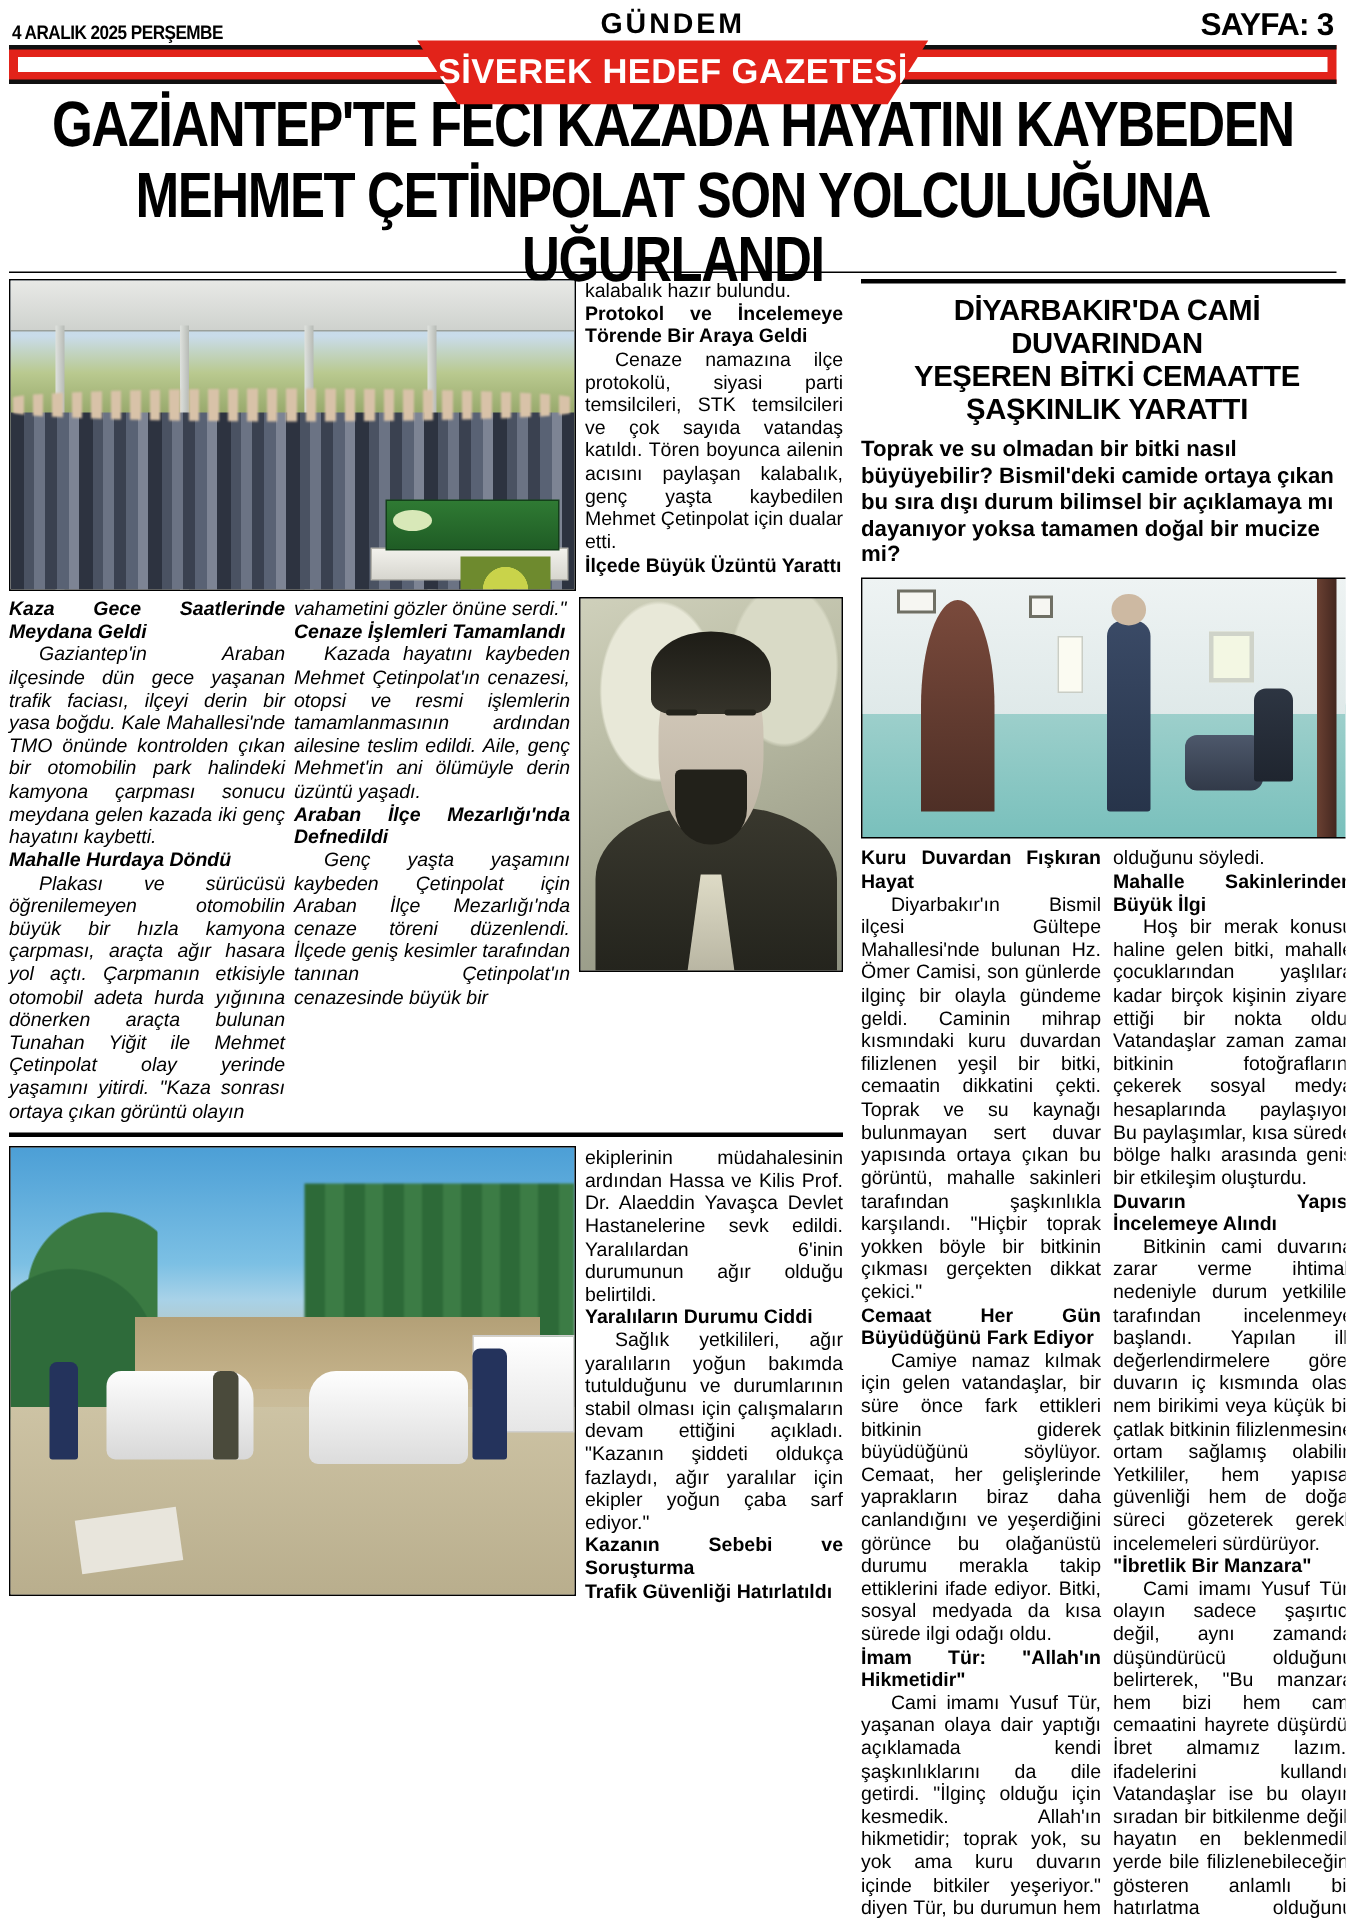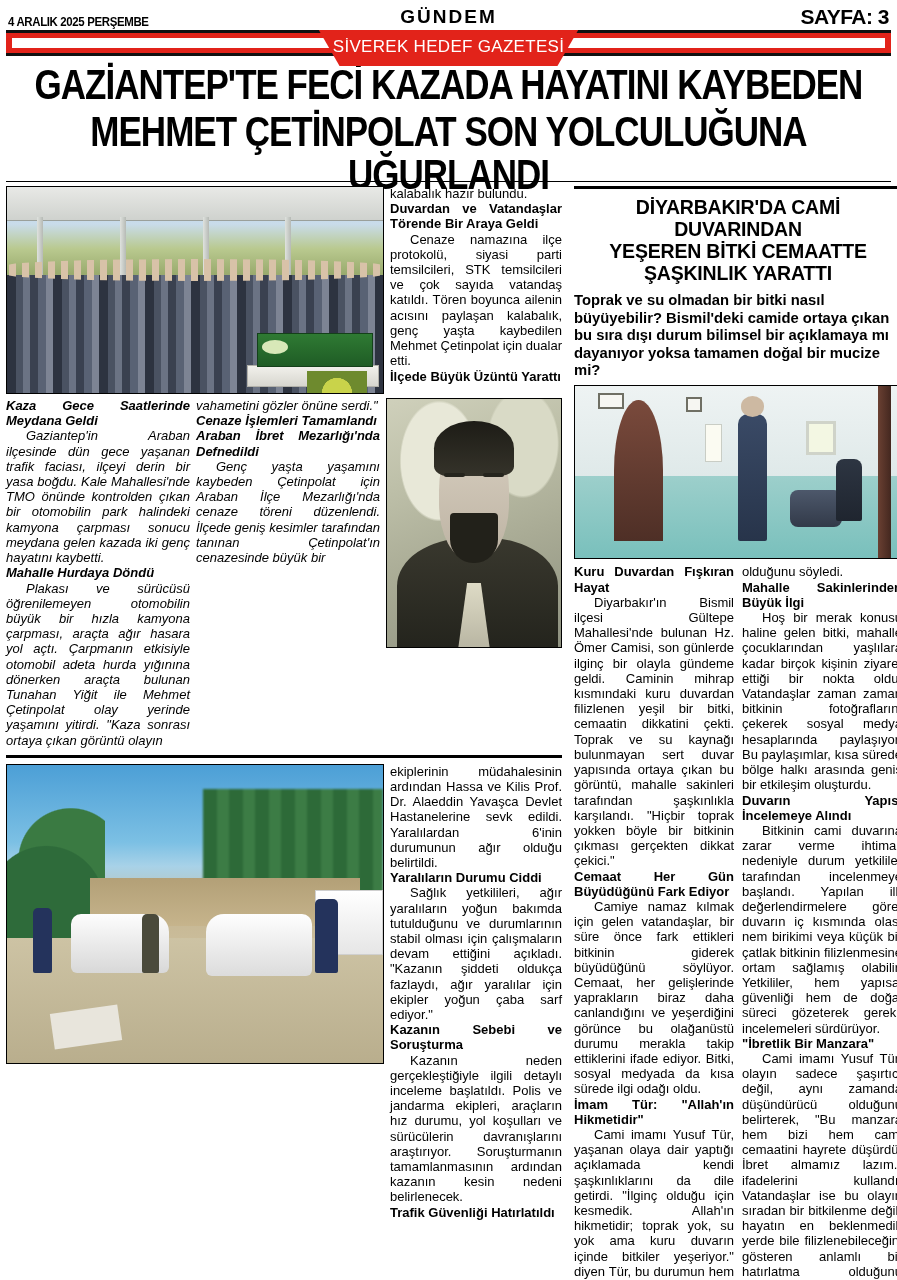--- a/index.html
+++ b/index.html
@@ -32,21 +32,21 @@
     border-top: 3px solid #111; border-bottom: 3px solid #111;
     display: flex; align-items: center; justify-content: center;
   }
   .redbar::before, .redbar::after {
     content: ""; position: absolute; top: 5px; bottom: 5px; background: #fff;
   }
   .redbar::before { left: 6px; right: 58%; }
   .redbar::after  { right: 6px; left: 58%; }
   .gazette-tab {
     position: relative; z-index: 3; background: #e2231a; color: #fff;
-    font-weight: normal; font-size: 17px; letter-spacing: 0.3px;
+    font-weight: bold; font-size: 23px; letter-spacing: 0.3px;
     padding: 7px 14px 9px 14px; white-space: nowrap;
     clip-path: polygon(0 0, 100% 0, 92% 100%, 8% 100%);
     transform: translateY(5px);
   }
 
   
   .lead-head { padding: 6px 0 0 0; }
   .lead-head h1 {
     font-weight: bold; font-size: 35px; line-height: 1.02;
     letter-spacing: -1px; text-align: center;
@@ -253,37 +253,38 @@
             <div class="post" style="left:52%"></div>
             <div class="post" style="left:74%"></div>
             <div class="crowd"></div>
             <div class="table"></div>
             <div class="coffin"></div>
             <div class="bush"></div>
           </div>
         </div>
         <div class="a1-col3 col">
           <p class="noind">kalabalık hazır bulundu.</p>
-          <p class="sh">Duvardan ve Vatandaşlar Törende Bir Araya Geldi</p>
+          <p class="sh">Protokol ve İncelemeye Törende Bir Araya Geldi</p>
           <p>Cenaze namazına ilçe protokolü, siyasi parti temsilcileri, STK temsilcileri ve çok sayıda vatandaş katıldı. Tören boyunca ailenin acısını paylaşan kalabalık, genç yaşta kaybedilen Mehmet Çetinpolat için dualar etti.</p>
           <p class="sh">İlçede Büyük Üzüntü Yarattı</p>
         </div>
       </div>
 
       <div class="a1-lower">
         <div class="c col">
           <p class="sh">Kaza Gece Saatlerinde Meydana Geldi</p>
           <p>Gaziantep'in Araban ilçesinde dün gece yaşanan trafik faciası, ilçeyi derin bir yasa boğdu. Kale Mahallesi'nde TMO önünde kontrolden çıkan bir otomobilin park halindeki kamyona çarpması sonucu meydana gelen kazada iki genç hayatını kaybetti.</p>
           <p class="sh">Mahalle Hurdaya Döndü</p>
           <p>Plakası ve sürücüsü öğrenilemeyen otomobilin büyük bir hızla kamyona çarpması, araçta ağır hasara yol açtı. Çarpmanın etkisiyle otomobil adeta hurda yığınına dönerken araçta bulunan Tunahan Yiğit ile Mehmet Çetinpolat olay yerinde yaşamını yitirdi. "Kaza sonrası ortaya çıkan görüntü olayın</p>
         </div>
         <div class="c col">
           <p class="noind">vahametini gözler önüne serdi."</p>
           <p class="sh">Cenaze İşlemleri Tamamlandı</p>
-          <p class="sh">Araban İbret Mezarlığı'nda Defnedildi</p>
+          <p>Kazada hayatını kaybeden Mehmet Çetinpolat'ın cenazesi, otopsi ve resmi işlemlerin tamamlanmasının ardından ailesine teslim edildi. Aile, genç Mehmet'in ani ölümüyle derin üzüntü yaşadı.</p>
+          <p class="sh">Araban İlçe Mezarlığı'nda Defnedildi</p>
           <p>Genç yaşta yaşamını kaybeden Çetinpolat için Araban İlçe Mezarlığı'nda cenaze töreni düzenlendi. İlçede geniş kesimler tarafından tanınan Çetinpolat'ın cenazesinde büyük bir</p>
         </div>
         <div class="a1-portrait-wrap">
           <div class="photo ph-portrait">
             <div class="bg-blur"></div>
             <div class="torso"></div>
             <div class="shirt"></div>
             <div class="face"></div>
             <div class="hair"></div>
             <div class="brow-l"></div>
@@ -310,21 +311,20 @@
             <div class="p2"></div>
             <div class="p3"></div>
             <div class="debris"></div>
           </div>
         </div>
         <div class="a2-col3 col">
           <p class="noind">ekiplerinin müdahalesinin ardından Hassa ve Kilis Prof. Dr. Alaeddin Yavaşca Devlet Hastanelerine sevk edildi. Yaralılardan 6'inin durumunun ağır olduğu belirtildi.</p>
           <p class="sh">Yaralıların Durumu Ciddi</p>
           <p>Sağlık yetkilileri, ağır yaralıların yoğun bakımda tutulduğunu ve durumlarının stabil olması için çalışmaların devam ettiğini açıkladı. "Kazanın şiddeti oldukça fazlaydı, ağır yaralılar için ekipler yoğun çaba sarf ediyor."</p>
           <p class="sh">Kazanın Sebebi ve Soruşturma</p>
-          <p>Kazanın neden gerçekleştiğiyle ilgili detaylı inceleme başlatıldı. Polis ve jandarma ekipleri, araçların hız durumu, yol koşulları ve sürücülerin davranışlarını araştırıyor. Soruşturmanın tamamlanmasının ardından kazanın kesin nedeni belirlenecek.</p>
           <p class="sh">Trafik Güvenliği Hatırlatıldı</p>
 
         </div>
       </div>
 
     </div>
 
     <div class="divider-v"></div>
 
     <div class="right-block">

